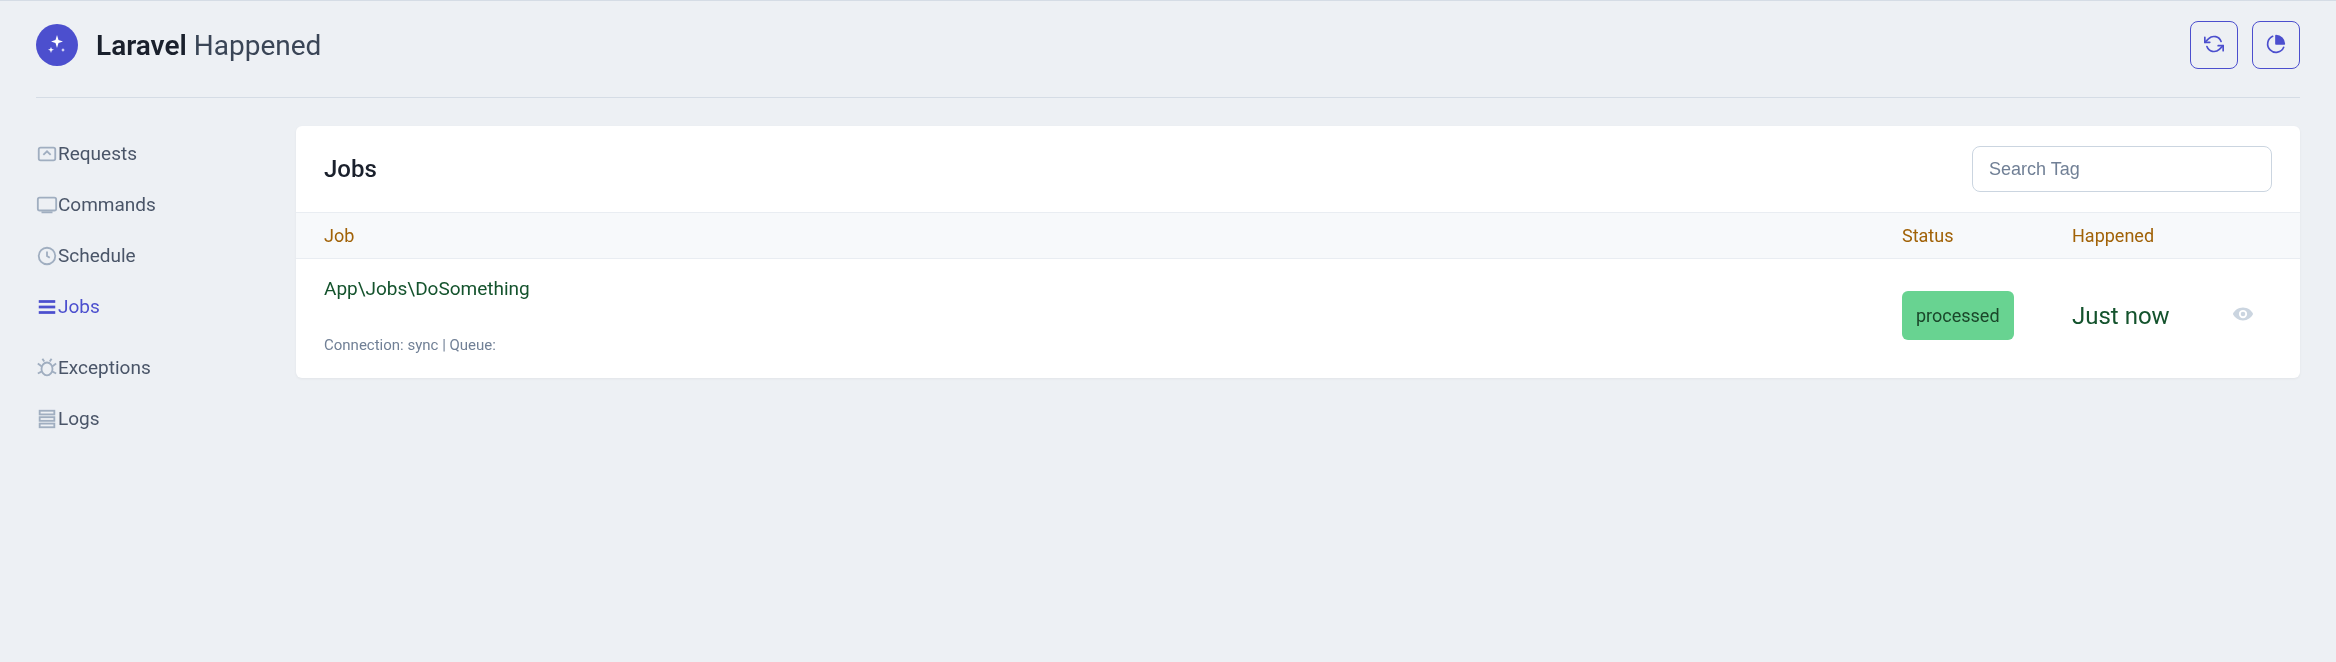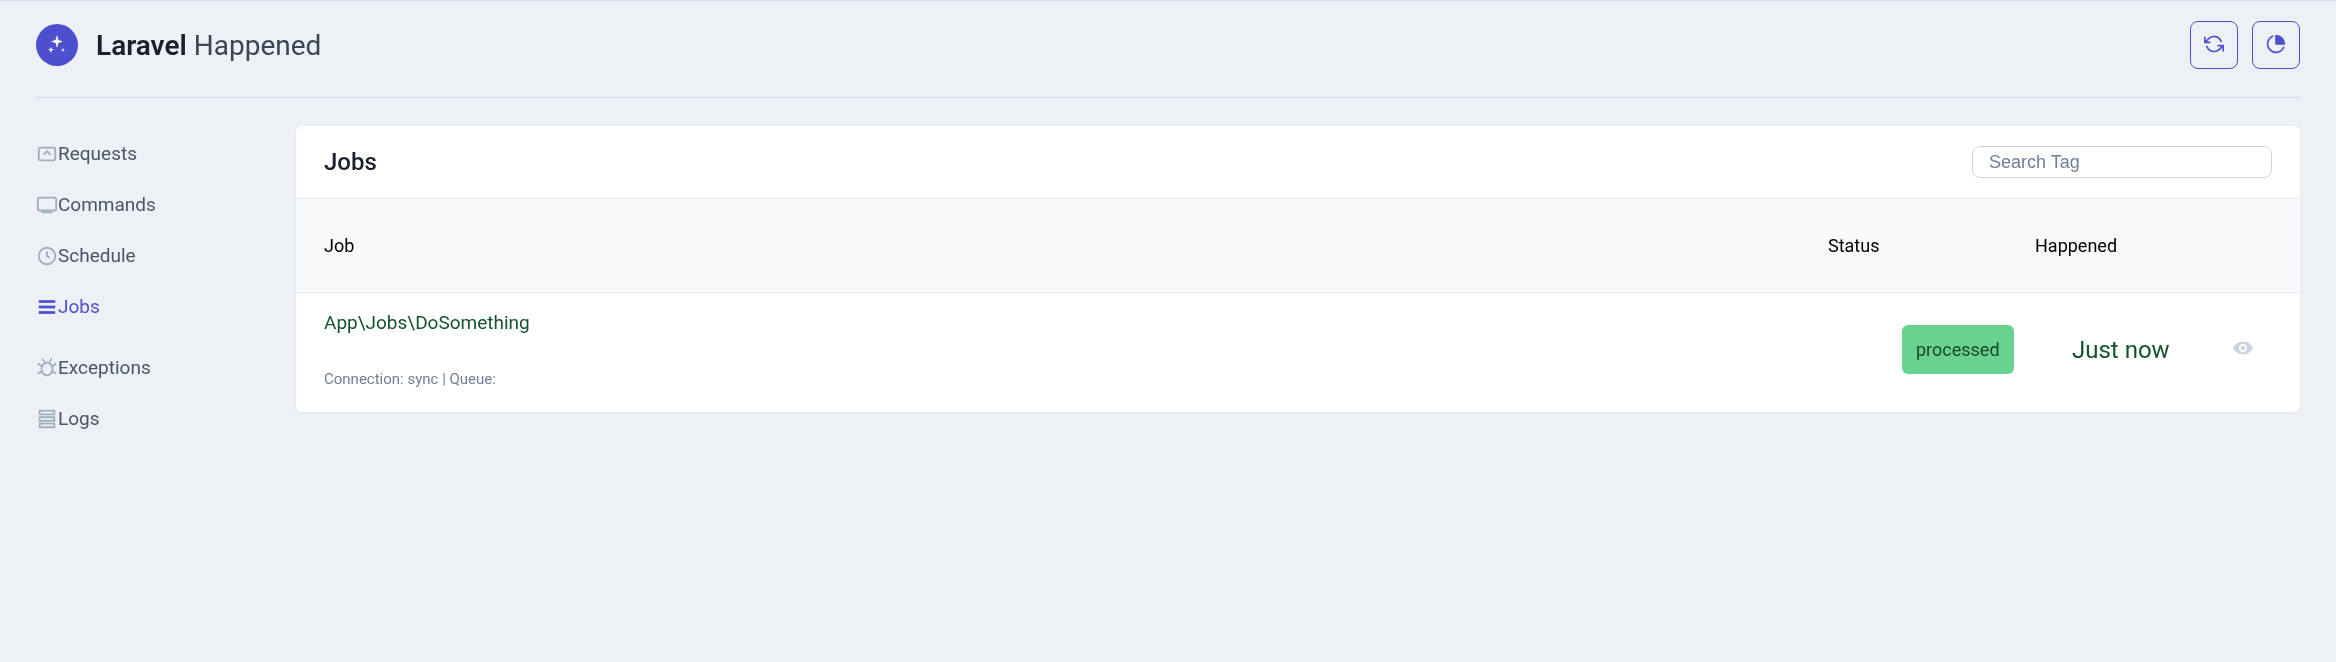--- a/index.html
+++ b/index.html
@@ -129,40 +129,39 @@
       align-items: center;
       padding: 20px 28px;
     }
     .panel-title {
       font-size: 24px;
       font-weight: 500;
       color: #1a202c;
     }
     .search-input {
       width: 300px;
-      height: 32px;
+      height: 46px;
       border: 1px solid #cbd5e0;
       border-radius: 8px;
       padding: 0 16px;
       font-size: 18px;
       color: #4a5568;
       outline: none;
     }
     .search-input::placeholder {
       color: #718096;
     }
     .table-head-row {
       display: flex;
-      padding: 36px 28px;
+      padding: 12px 28px;
       background: #f7f9fb;
       border-top: 1px solid #e9edf2;
       border-bottom: 1px solid #e9edf2;
       font-size: 18px;
-      color: #000000;
-      gap: 37px;
+      color: #a16207;
     }
     .col-job {
       flex: 1;
     }
     .col-status {
       width: 170px;
     }
     .col-happened {
       width: 160px;
     }

